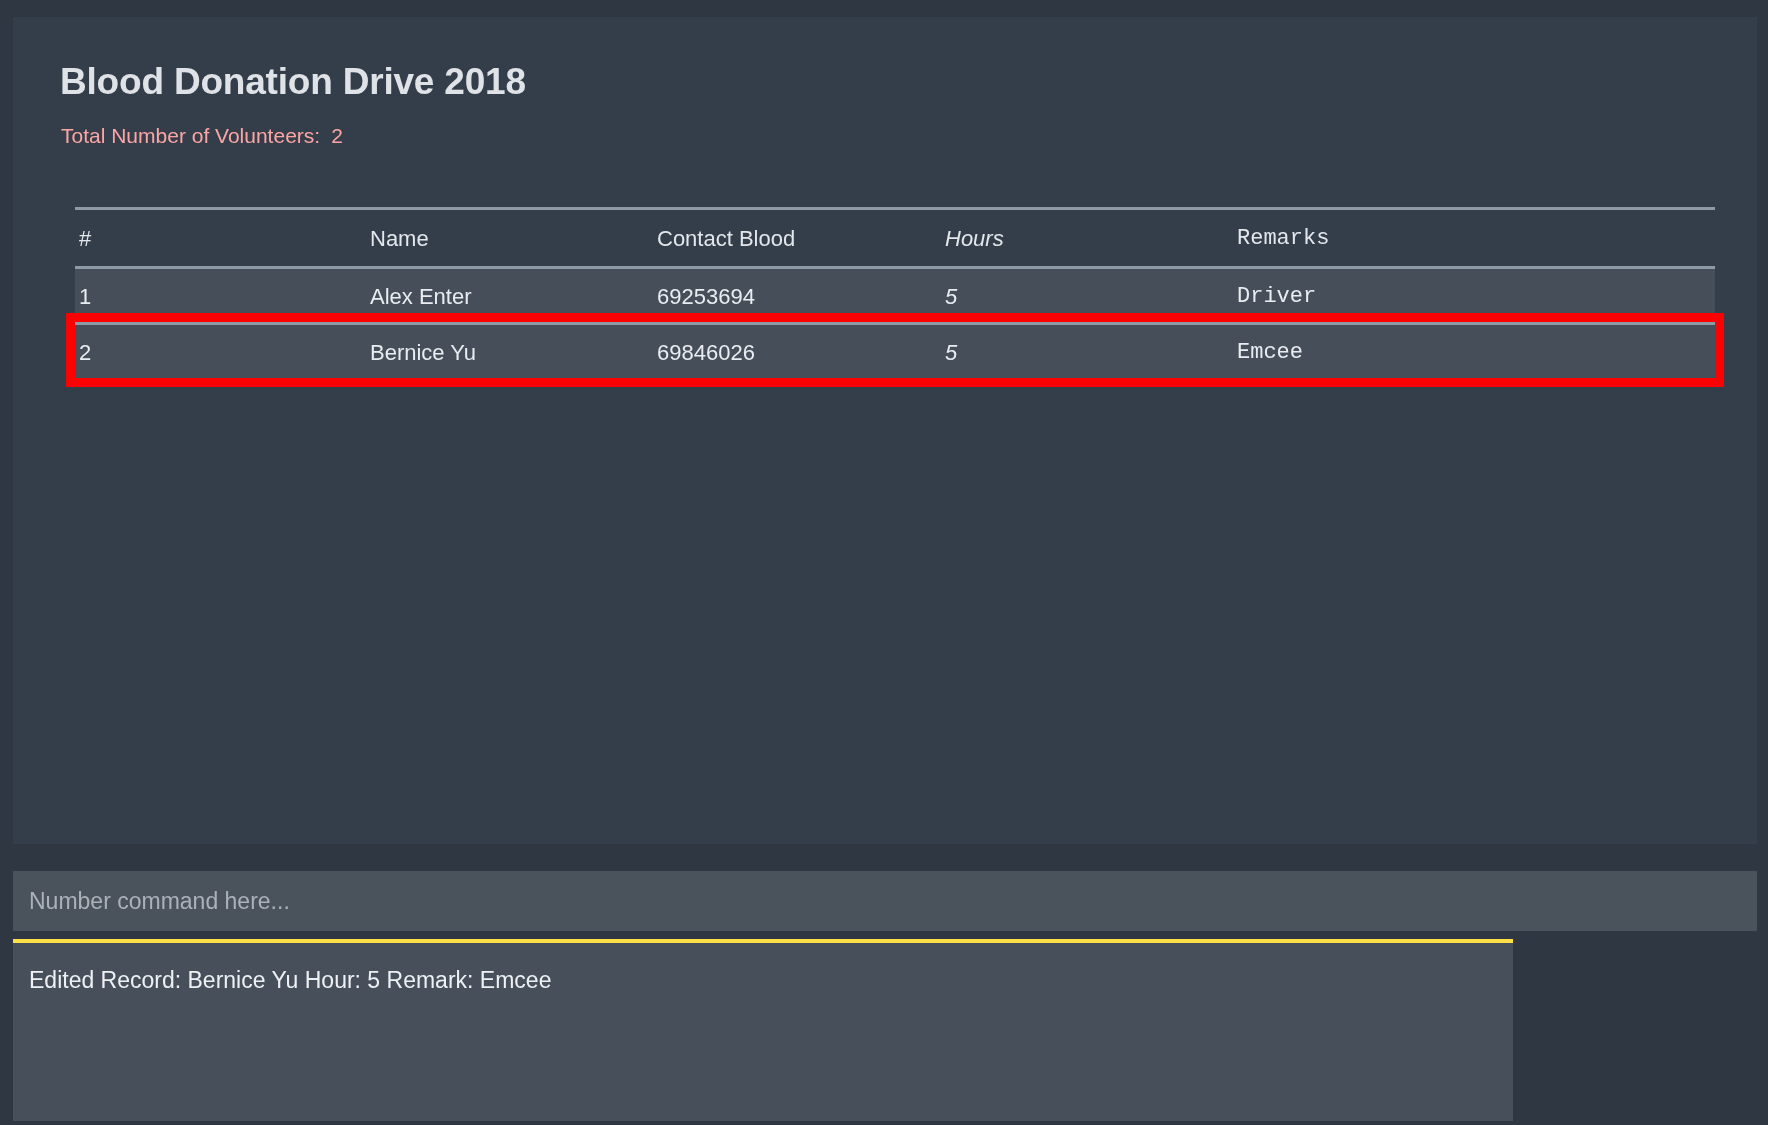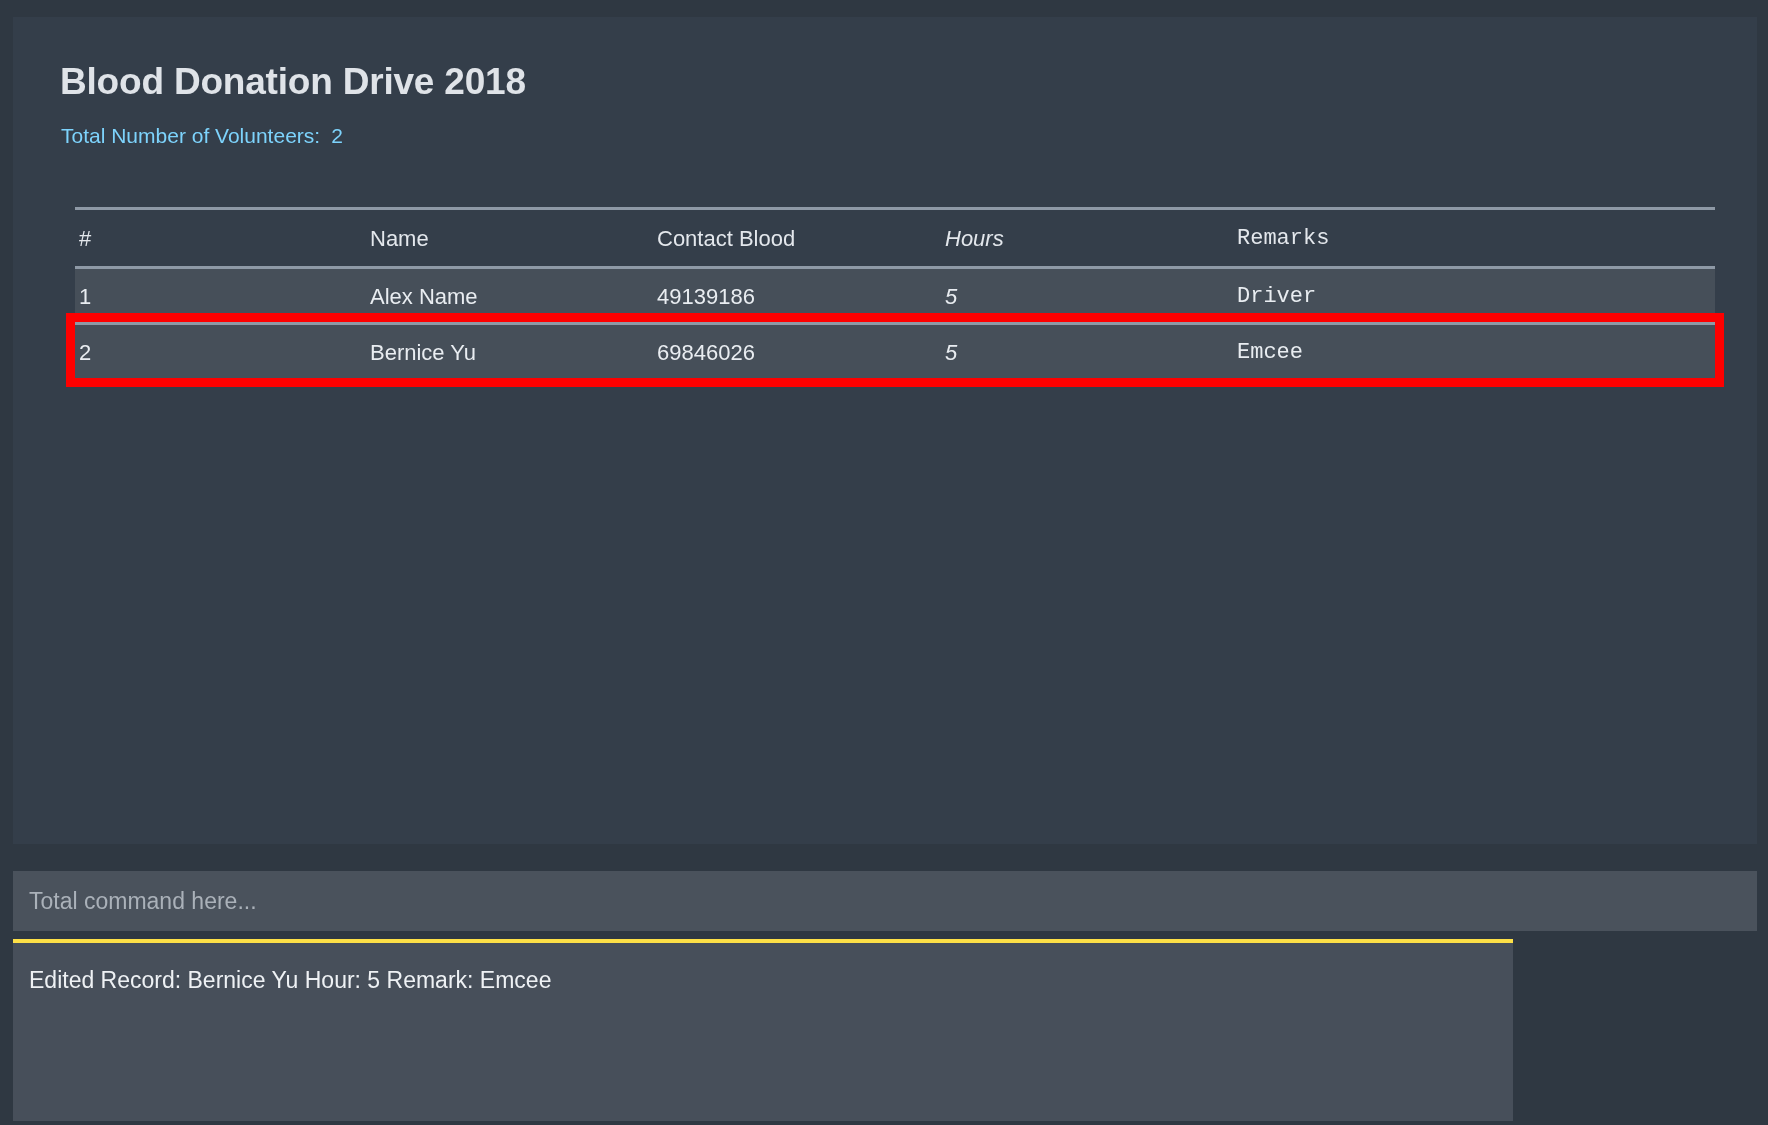--- a/index.html
+++ b/index.html
@@ -40,21 +40,21 @@
     color: #dfe3e8;
     letter-spacing: -0.2px;
     white-space: nowrap;
   }
 
   .subtitle {
     position: absolute;
     left: 48px;
     top: 107px;
     font-size: 21px;
-    color: #7dd3fc;
+    color: #fca5a5;
     white-space: nowrap;
   }
   .subtitle .gap { display: inline-block; width: 11px; }
 
   
   .table-wrap {
     position: absolute;
     left: 62px;
     top: 190px;
     width: 1640px;
@@ -162,38 +162,38 @@
       <div class="thead">
         <div class="cell c-idx">#</div>
         <div class="cell c-name">Name</div>
         <div class="cell c-num">Contact Blood</div>
         <div class="cell c-hrs">Hours</div>
         <div class="cell c-rem">Remarks</div>
       </div>
 
       <div class="row">
         <div class="cell c-idx">1</div>
-        <div class="cell c-name">Alex Name</div>
-        <div class="cell c-num">49139186</div>
+        <div class="cell c-name">Alex Enter</div>
+        <div class="cell c-num">69253694</div>
         <div class="cell c-hrs">5</div>
         <div class="cell c-rem">Driver</div>
       </div>
 
       <div class="row row-highlight">
         <div class="cell c-idx">2</div>
         <div class="cell c-name">Bernice Yu</div>
         <div class="cell c-num">69846026</div>
         <div class="cell c-hrs">5</div>
         <div class="cell c-rem">Emcee</div>
       </div>
 
     </div>
   </div>
 
   <div class="command-box">
-    <span class="command-placeholder">Total command here...</span>
+    <span class="command-placeholder">Number command here...</span>
   </div>
 
   <div class="result-box">
     <div class="result-text">Edited Record: Bernice Yu Hour: 5 Remark: Emcee</div>
   </div>
 
 </div>
 
 </body></html>

